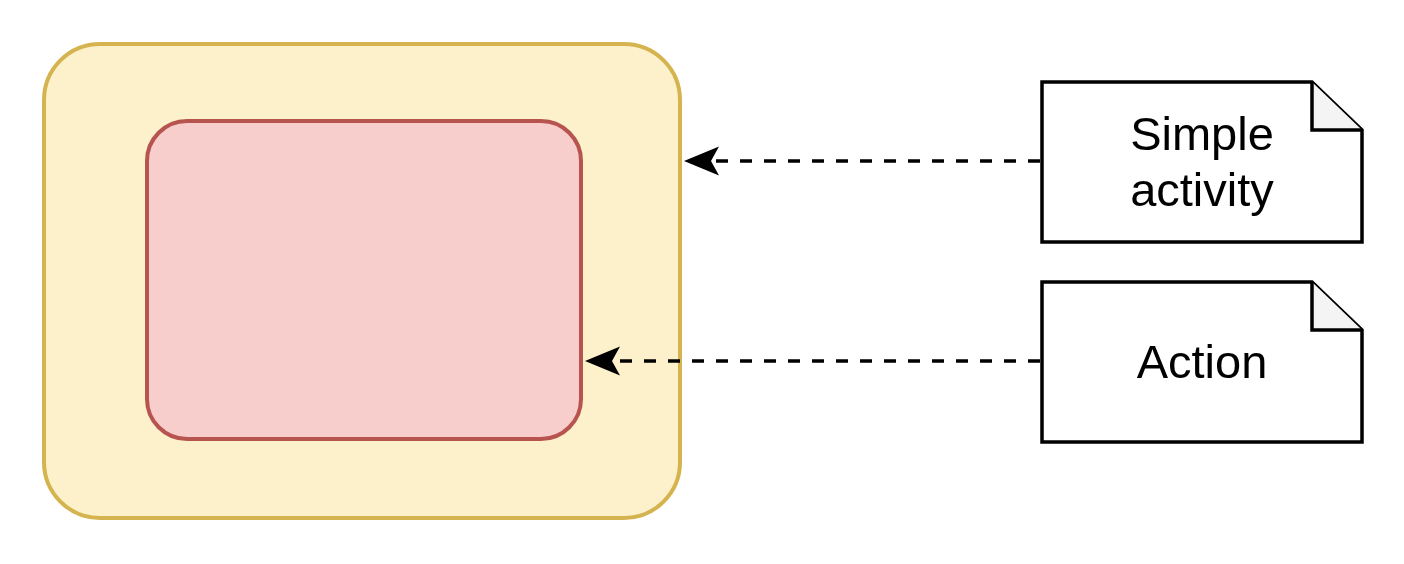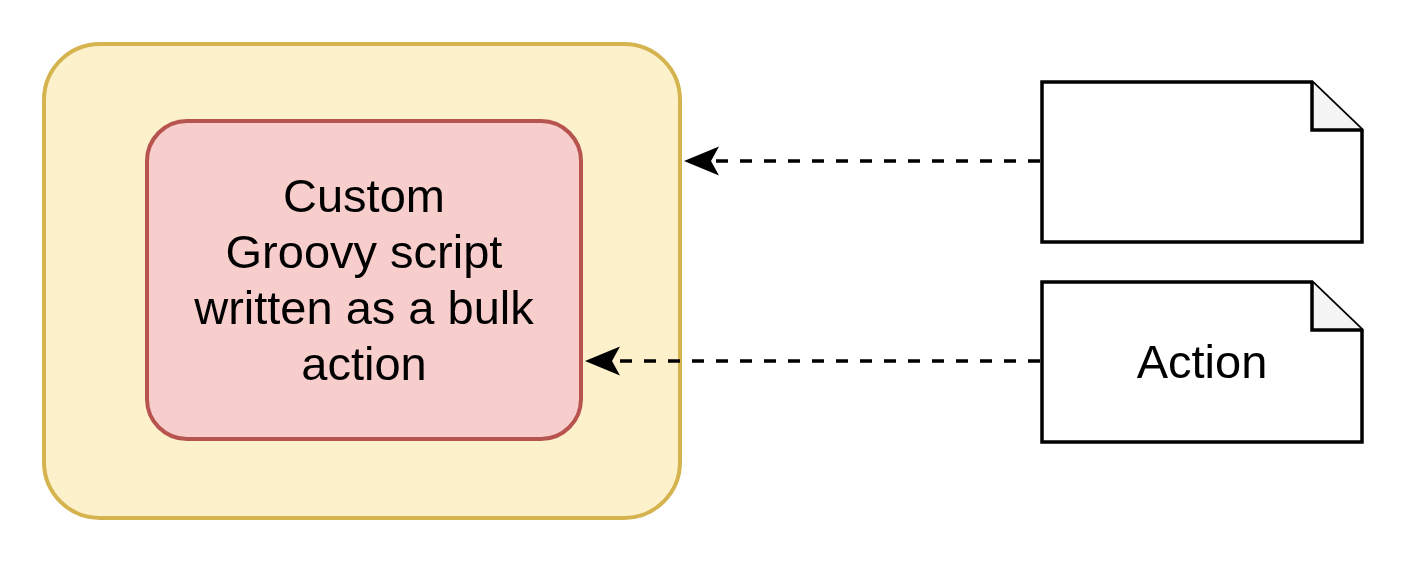--- a/index.html
+++ b/index.html
@@ -78,21 +78,19 @@
       <line x1="1040" y1="161" x2="714" y2="161" stroke-width="3.5" stroke-dasharray="12 12" stroke="#000000"></line>
       <path d="M684,161 L719,146.5 L711,161 L719,175.5 Z" fill="#000000"></path>
     </g>
 
     <g>
       <line x1="1040" y1="361" x2="615" y2="361" stroke-width="3.5" stroke-dasharray="12 12" stroke="#000000"></line>
       <path d="M585,361 L620,346.5 L612,361 L620,375.5 Z" fill="#000000"></path>
     </g>
   </svg>
 
-  <div class="node-label label-groovy">Custom
-Groovy script
-written as a bulk
-action</div>
 
+  <div class="node-label label-note-simple">Simple
+activity</div>
 
   <div class="node-label label-note-action">Action</div>
 
 </div>
 
 </body></html>

